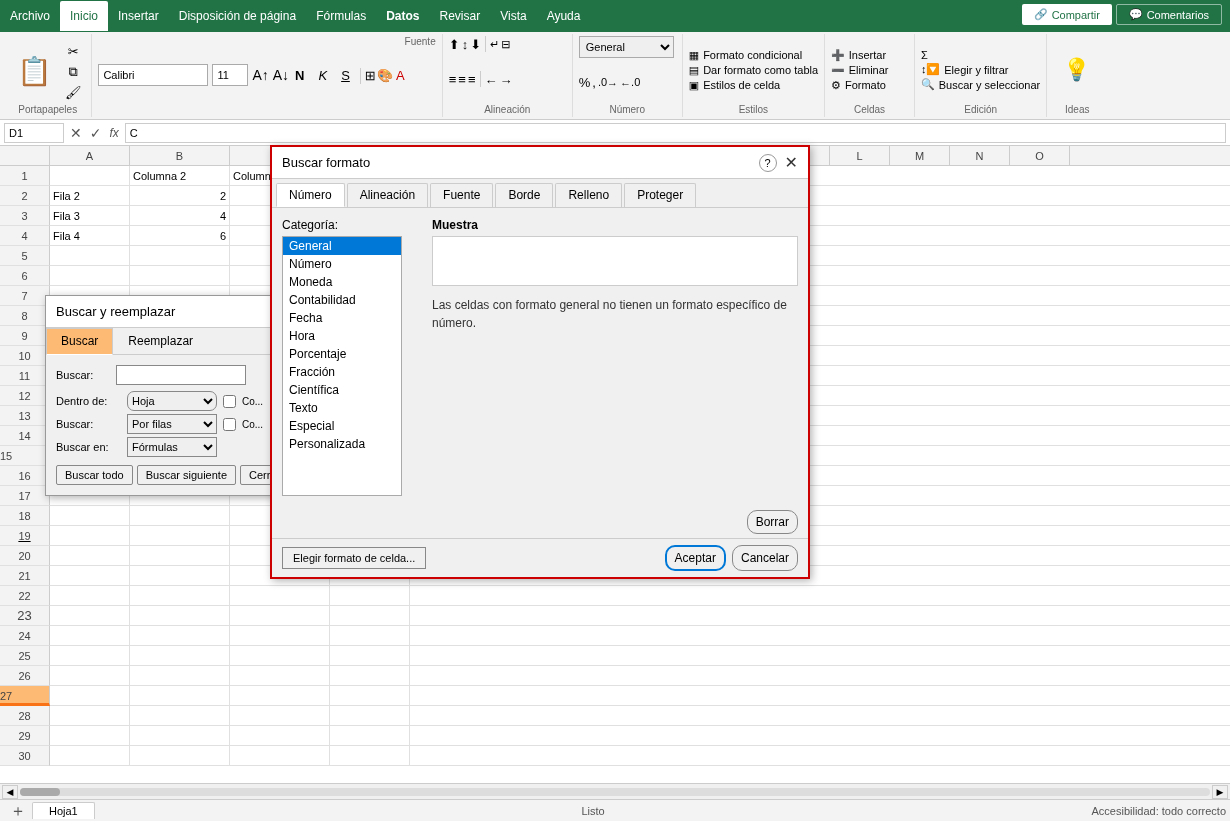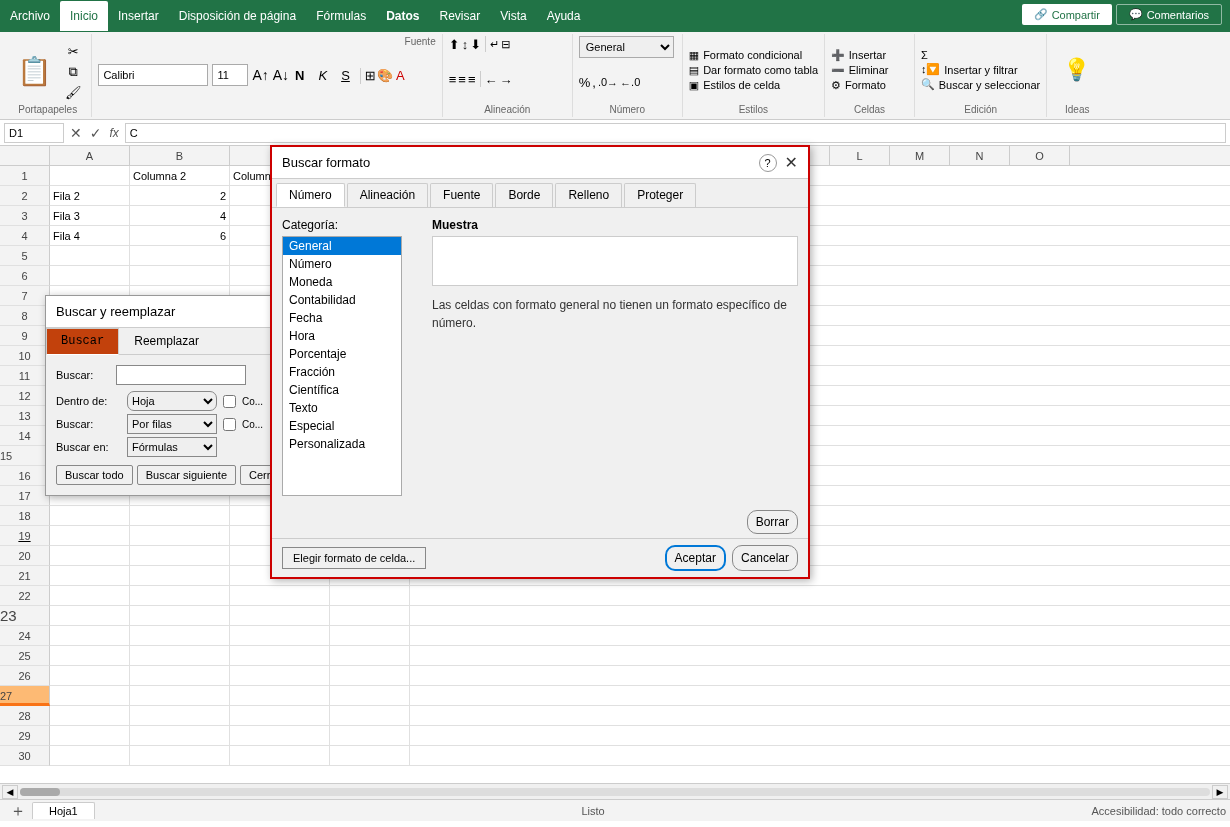--- a/index.html
+++ b/index.html
@@ -8,21 +8,21 @@
     
     .dialogs-layer { position: absolute; top: 0; left: 0; width: 1230px; height: 827px; pointer-events: none; }
     .dialog { position: absolute; background: #f0f0f0; border: 1px solid #999; box-shadow: 2px 2px 8px rgba(0,0,0,0.3); pointer-events: all; }
     .dialog-title { background: #fff; border-bottom: 1px solid #ccc; padding: 6px 10px; display: flex; justify-content: space-between; align-items: center; font-size: 13px; font-weight: normal; }
     .dialog-close { cursor: pointer; font-size: 16px; color: #333; background: none; border: none; }
 
     
     .find-replace-dialog { top: 295px; left: 45px; width: 250px; }
     .find-replace-tabs { display: flex; border-bottom: 1px solid #ccc; background: #f0f0f0; }
     .fr-tab { padding: 5px 14px; font-size: 12px; cursor: pointer; border: 1px solid transparent; }
-    .fr-tab.active { background: #c2410c; border-color: #ccc; border-bottom: 1px solid #fff; margin-bottom: -1px; font-family: Liberation Mono, monospace; }
+    .fr-tab.active { background: #fdba74; border-color: #ccc; border-bottom: 1px solid #fff; margin-bottom: -1px; }
     .fr-body { padding: 10px; }
     .fr-row { display: flex; align-items: center; margin-bottom: 6px; }
     .fr-label { width: 60px; font-size: 11px; }
     .fr-input { width: 130px; height: 20px; border: 1px solid #888; font-size: 11px; padding: 1px 3px; }
     .fr-options { margin: 6px 0; }
     .fr-select-row { display: flex; align-items: center; gap: 6px; margin: 3px 0; font-size: 11px; }
     .fr-select-label { width: 65px; }
     .fr-select { height: 20px; font-size: 11px; border: 1px solid #888; }
     .fr-actions { display: flex; gap: 4px; margin-top: 8px; }
     .fr-btn { padding: 3px 8px; font-size: 11px; border: 1px solid #888; background: #f0f0f0; cursor: pointer; border-radius: 2px; }
@@ -185,21 +185,21 @@
       <div style="font-size:10px; color:#666; text-align:center;">Celdas</div>
     </div>
 
     <div style="display:flex; flex-direction:column; padding:2px 6px; border-right:1px solid #ddd; justify-content:space-between; min-width:80px;">
       <div style="display:flex; gap:2px; flex-direction:column; flex:1; justify-content:center;">
         <button style="background:transparent; border:none; cursor:pointer; font-size:11px; text-align:left; display:flex; align-items:center; gap:4px;">
           <span>Σ</span>
         </button>
         <button style="background:transparent; border:none; cursor:pointer; font-size:11px; text-align:left; display:flex; align-items:center; gap:4px;">
           <span>↕🔽</span>
-            <span>Insertar y filtrar</span>
+            <span>Elegir y filtrar</span>
         </button>
         <button style="background:transparent; border:none; cursor:pointer; font-size:11px; text-align:left; display:flex; align-items:center; gap:4px;">
           <span>🔍</span>
             <span>Buscar y seleccionar</span>
         </button>
       </div>
       <div style="font-size:10px; color:#666; text-align:center;">Edición</div>
     </div>
 
     <div style="display:flex; flex-direction:column; padding:2px 8px; justify-content:space-between; min-width:60px; align-items:center;">
@@ -418,21 +418,21 @@
     </div>
           <div style="display: flex; height: 20px;">
       <div style="width:50px; background:#f3f3f3; border-right:1px solid #ccc; border-bottom:1px solid #e0e0e0; font-size:11px; text-align:center; line-height:20px; color:#444; flex-shrink:0;">22</div>
       <div style="width:80px; border-right:1px solid #e0e0e0; border-bottom:1px solid #e0e0e0; flex-shrink:0;"></div>
       <div style="width:100px; border-right:1px solid #e0e0e0; border-bottom:1px solid #e0e0e0; flex-shrink:0;"></div>
       <div style="width:100px; border-right:1px solid #e0e0e0; border-bottom:1px solid #e0e0e0; flex-shrink:0;"></div>
       <div style="width:80px; border-right:1px solid #e0e0e0; border-bottom:1px solid #e0e0e0; flex-shrink:0;"></div>
       <div style="flex:1; border-bottom:1px solid #e0e0e0;"></div>
     </div>
           <div style="display: flex; height: 20px;">
-      <div style="width:50px; background:#f3f3f3; border-right:1px solid #ccc; border-bottom:1px solid #e0e0e0; font-size:15px; text-align:left; line-height:20px; color:#444; flex-shrink:0;">23</div>
+      <div style="width:50px; background:#f3f3f3; border-right:1px solid #ccc; border-bottom:1px solid #e0e0e0; font-size:13px; text-align:center; line-height:20px; color:#444; flex-shrink:0;">23</div>
       <div style="width:80px; border-right:1px solid #e0e0e0; border-bottom:1px solid #e0e0e0; flex-shrink:0;"></div>
       <div style="width:100px; border-right:1px solid #e0e0e0; border-bottom:1px solid #e0e0e0; flex-shrink:0;"></div>
       <div style="width:100px; border-right:1px solid #e0e0e0; border-bottom:1px solid #e0e0e0; flex-shrink:0;"></div>
       <div style="width:80px; border-right:1px solid #e0e0e0; border-bottom:1px solid #e0e0e0; flex-shrink:0;"></div>
       <div style="flex:1; border-bottom:1px solid #e0e0e0;"></div>
     </div>
           <div style="display: flex; height: 20px;">
       <div style="width:50px; background:#f3f3f3; border-right:1px solid #ccc; border-bottom:1px solid #e0e0e0; font-size:11px; text-align:center; line-height:20px; color:#444; flex-shrink:0;">24</div>
       <div style="width:80px; border-right:1px solid #e0e0e0; border-bottom:1px solid #e0e0e0; flex-shrink:0;"></div>
       <div style="width:100px; border-right:1px solid #e0e0e0; border-bottom:1px solid #e0e0e0; flex-shrink:0;"></div>

